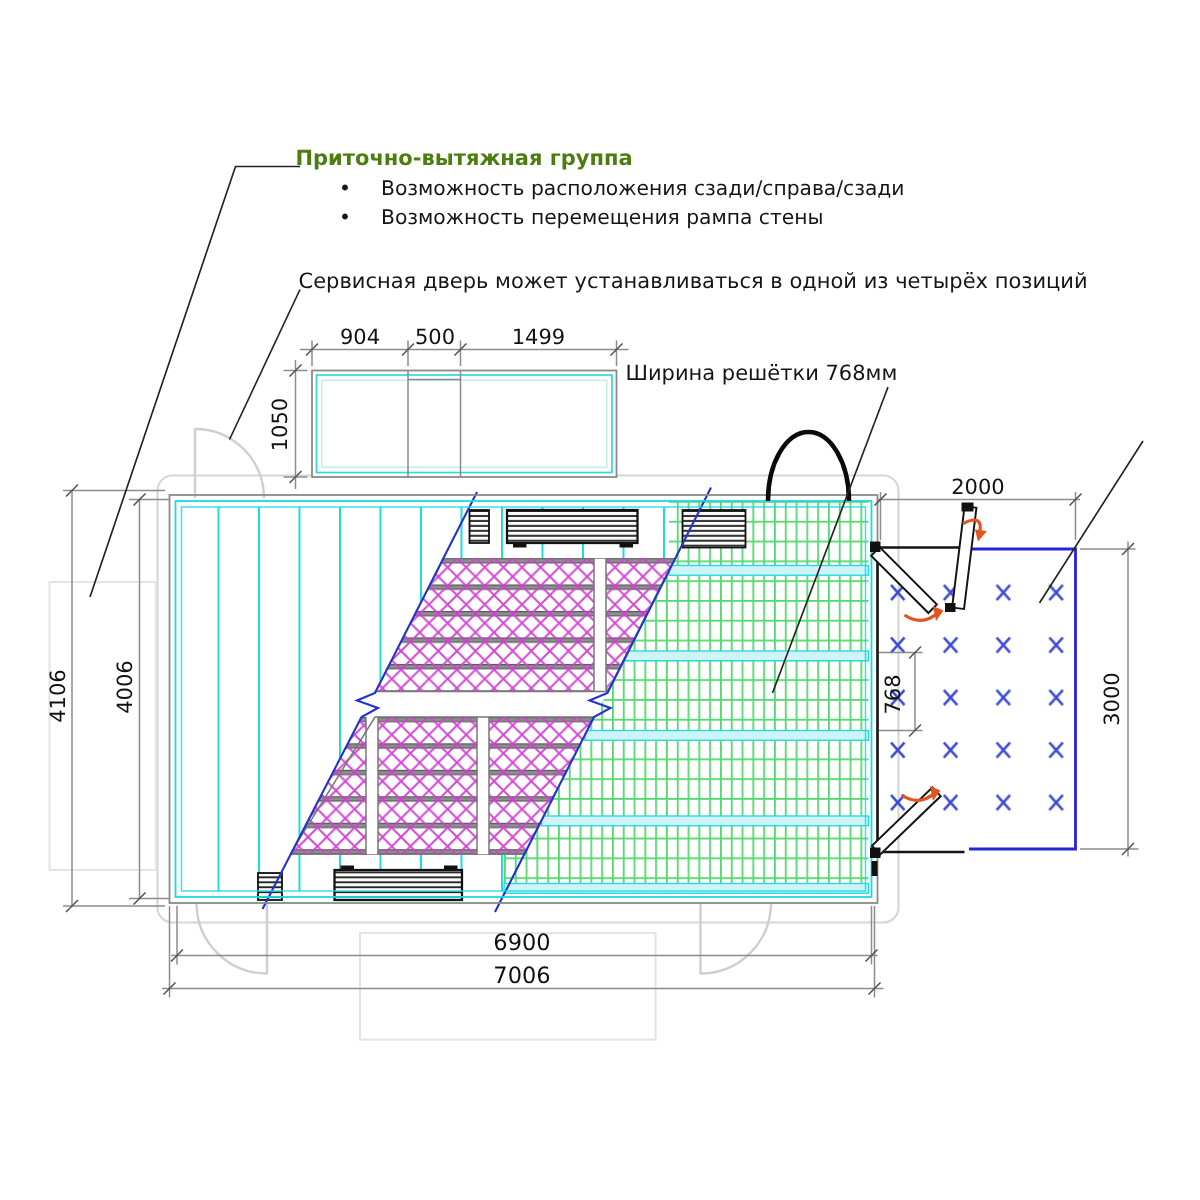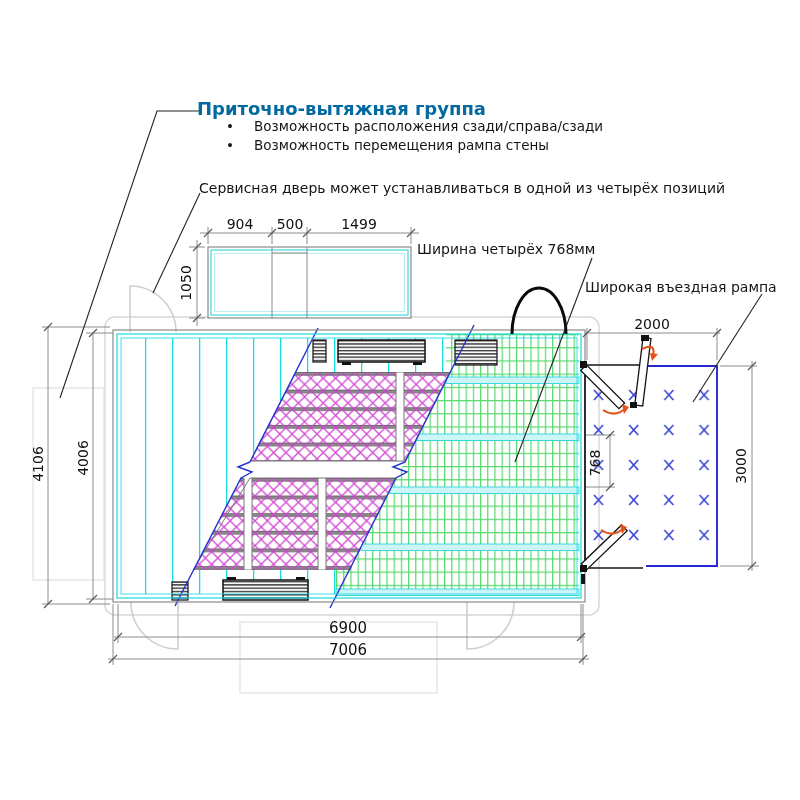--- a/index.html
+++ b/index.html
@@ -1,20 +1,20 @@
 <!DOCTYPE html>
 <html><head>
 <meta charset="utf-8">
 <style>
   html,body{margin:0;padding:0;background:#fff;}
   #stage{position:relative;width:800px;height:800px;background:#ffffff;overflow:hidden;
          font-family:"DejaVu Sans","Liberation Sans",sans-serif;color:#111;}
   #drawing{position:absolute;left:0;top:0;}
   .note{position:absolute;font-size:14px;white-space:nowrap;color:#151515;}
-  .title{position:absolute;font-size:18px;font-weight:bold;white-space:nowrap;color:#0369a1;}
+  .title{position:absolute;font-size:14px;font-weight:bold;white-space:nowrap;color:#4d7c0f;}
   .bullet-row{position:absolute;display:flex;font-size:13.5px;white-space:nowrap;color:#151515;}
   .bullet-row .dot{width:28px;text-align:left;padding-left:4px;}
   svg text{font-family:"DejaVu Sans","Liberation Sans",sans-serif;fill:#111;}
 </style>
 </head>
 <body>
 
 <div id="stage">
 
 <svg id="drawing" width="800" height="800" viewBox="0 0 800 800">
@@ -266,17 +266,16 @@
   <span class="dot">•</span>
   <span>Возможность расположения сзади/справа/сзади</span>
 </div>
 <div class="bullet-row" style="left:222px;top:137px">
   <span class="dot">•</span>
   <span>Возможность перемещения рампа стены</span>
 </div>
 
 <div class="note" style="left:199px;top:180px">Сервисная дверь может устанавливаться в одной из четырёх позиций</div>
 
-<div class="note" style="left:417px;top:241px">Ширина четырёх 768мм</div>
-
-<div class="note" style="left:585px;top:279px">Широкая въездная рампа</div>
+<div class="note" style="left:417px;top:241px">Ширина решётки 768мм</div>
+
 
 </div>
 
 </body></html>

